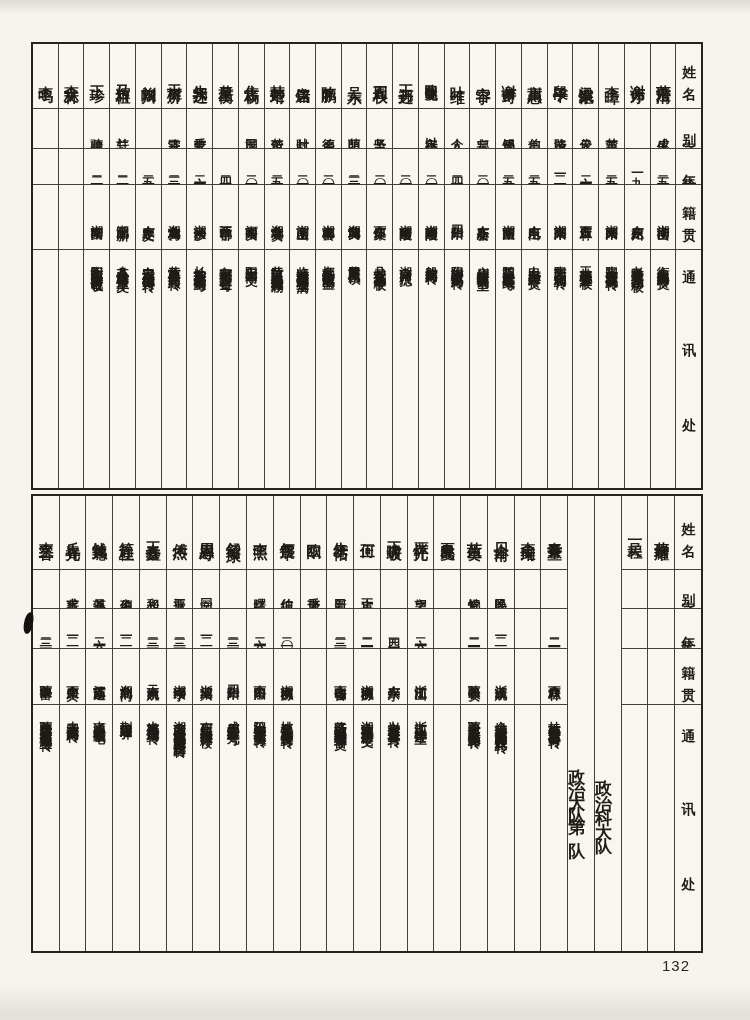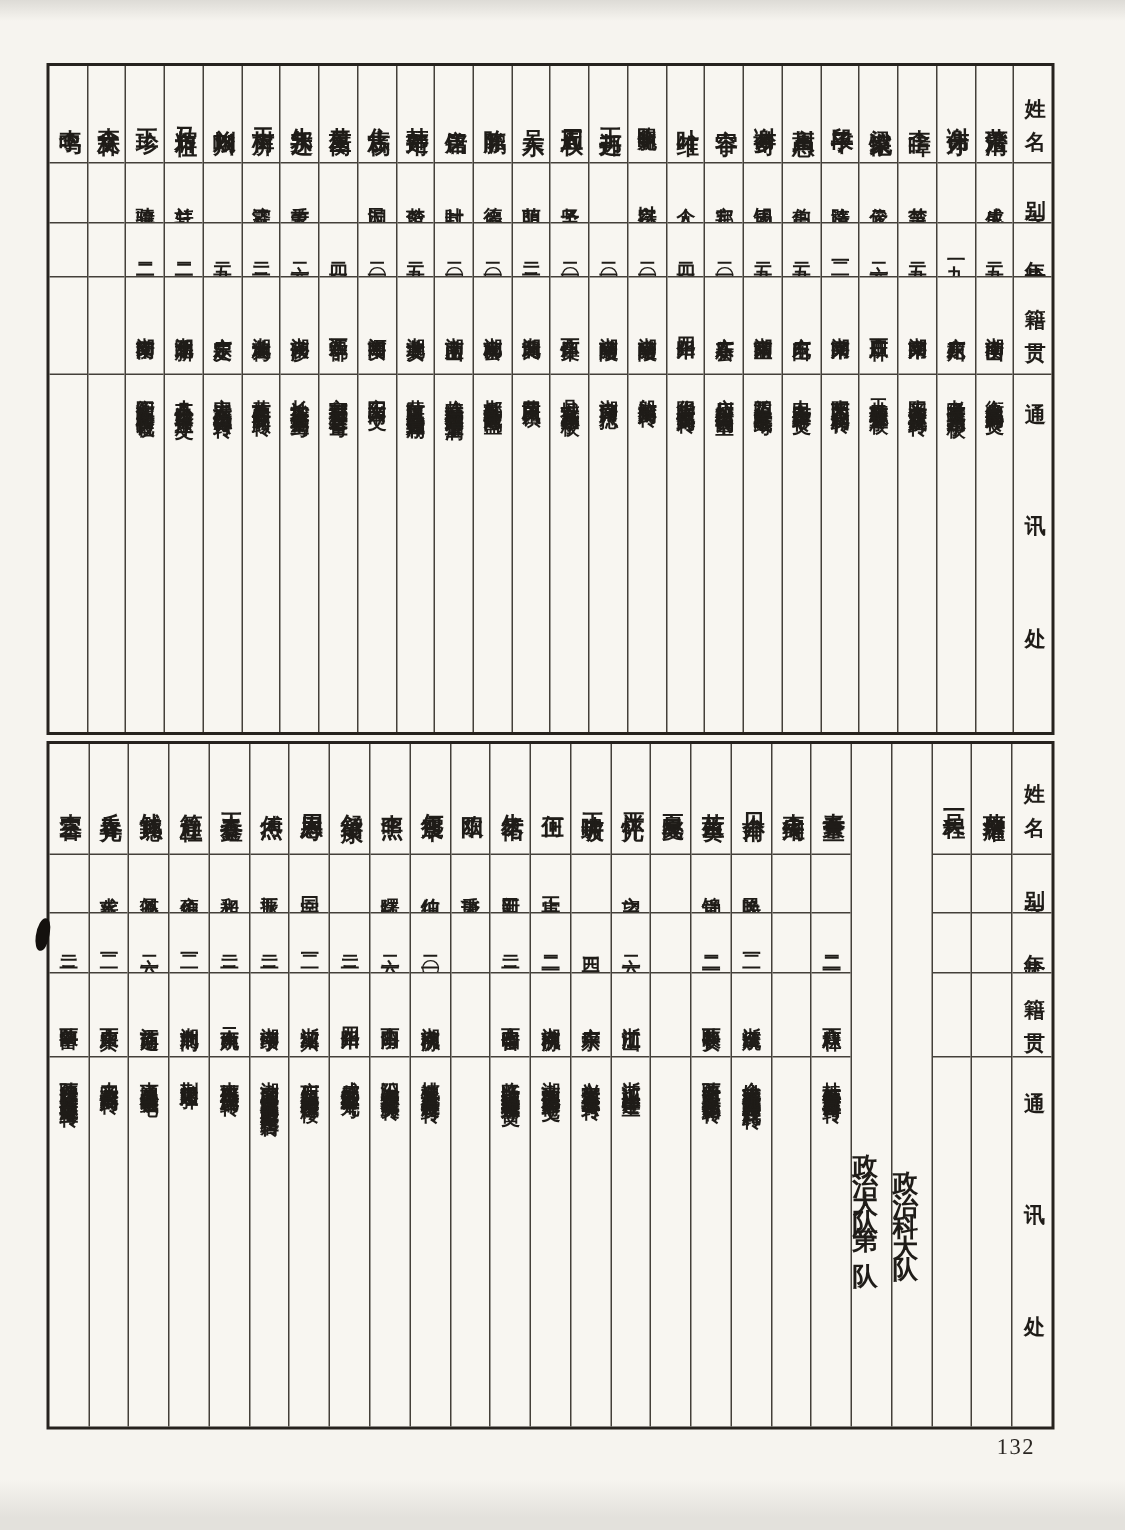--- a/index.html
+++ b/index.html
@@ -64,21 +64,21 @@
   .unit-col{justify-content:center;align-items:flex-start;}
   .unit-col > span{
     writing-mode:vertical-rl;text-orientation:upright;
     font-size:17px;font-weight:700;line-height:1;
   }
   .unit-col.u0 > span{margin-top:156px;letter-spacing:14px;}
   .unit-col.u1 > span{margin-top:148px;letter-spacing:12px;}
   .page-number{
     position:absolute;top:957px;right:60px;
     font-size:15px;letter-spacing:1px;color:#2a2622;
-    font-family:Liberation Serif, serif;
+    font-family:Liberation Sans, sans-serif;
   }
   .ink-blob{
     position:absolute;left:24px;top:612px;width:9px;height:22px;
     background:#14110e;border-radius:60% 40% 55% 45%;
     transform:rotate(8deg);
   }
 </style>
 </head>
 <body>
 

